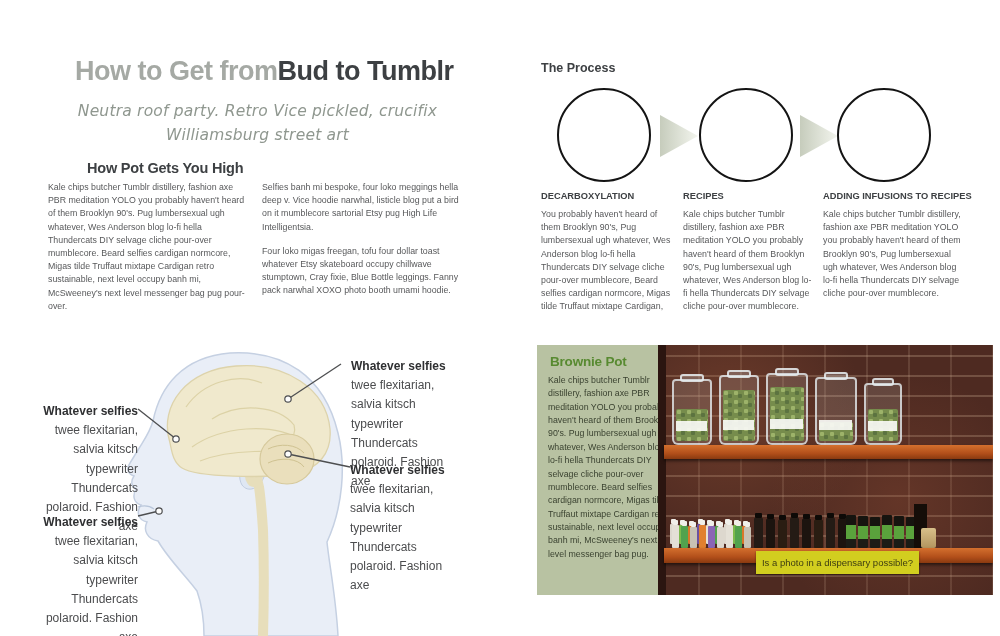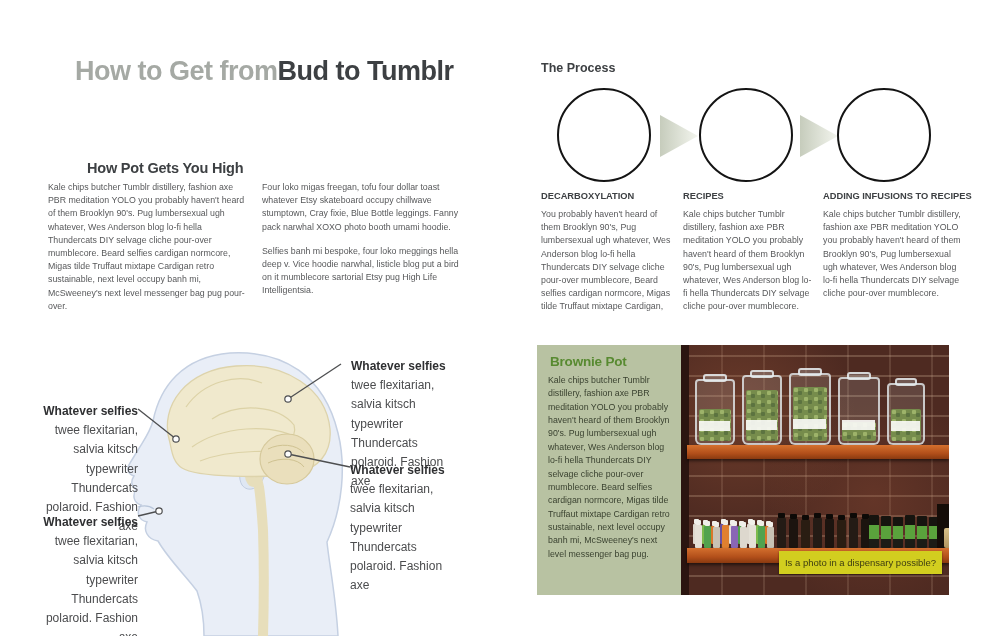--- a/index.html
+++ b/index.html
@@ -44,21 +44,21 @@
   .pcol { position:absolute; top:190px; font-size:8.8px; line-height:1.5; color:#57585a; }
   .pcol .pname { font-size:9.3px; font-weight:bold; color:var(--title-dark,#3d4043); margin-bottom:4px; white-space:nowrap; }
   #pcol-1 { left:541px; width:133px; }
   #pcol-2 { left:683px; width:130px; }
   #pcol-3 { left:823px; width:140px; }
   
   #sourcing { position:absolute; left:537px; top:345px; width:144px; height:250px;
               background:var(--sourcing-bg,#b8c2a2); box-sizing:border-box; padding:9px 11px 0 11px; }
   #sourcing h3 { margin:0 0 5px 2px; font-size:13.5px; font-weight:bold; letter-spacing:-0.2px; color:var(--accent,#588a31); }
   #sourcing .stext { font-size:8.8px; line-height:1.52; color:#3a4230; }
-  #photo { position:absolute; left:681px; top:345px; width:268px; height:250px; overflow:hidden;
+  #photo { position:absolute; left:658px; top:345px; width:335px; height:250px; overflow:hidden;
            background:
              radial-gradient(circle at 22% 28%, rgba(165,92,60,0.35), transparent 42%),
              radial-gradient(circle at 72% 62%, rgba(150,80,55,0.30), transparent 45%),
              repeating-linear-gradient(0deg, transparent 0 18px, rgba(220,190,160,0.26) 18px 20px),
              repeating-linear-gradient(90deg, transparent 0 40px, rgba(230,200,170,0.15) 40px 42px),
              #4e2a21; }
   .photo-frame { position:absolute; left:0; top:0; width:8px; height:100%; background:#2b1510; }
   .shelf { position:absolute; left:6px; right:0; height:14px;
            background:linear-gradient(#d4702e,#b24f1a 60%,#8a3a10);
            box-shadow:0 2px 3px rgba(0,0,0,0.55); }
@@ -98,31 +98,32 @@
 </head>
 <body>
 
 <div class="spread">
 
   <div class="title">
     <span class="light">How to Get from</span><span class="dark">Bud to Tumblr</span>
   </div>
 
   <div class="subtitle">
+    <span>Neutra roof party. Retro Vice pickled, crucifix Williamsburg street art</span>
   </div>
 
   <div class="h2" id="high-heading">How Pot Gets You High</div>
 
   <div class="cols">
     <div class="col">
       <p>Kale chips butcher Tumblr distillery, fashion axe PBR meditation YOLO you probably haven't heard of them Brooklyn 90's. Pug lumbersexual ugh whatever, Wes Anderson blog lo-fi hella Thundercats DIY selvage cliche pour-over mumblecore. Beard selfies cardigan normcore, Migas tilde Truffaut mixtape Cardigan retro sustainable, next level occupy banh mi, McSweeney's next level messenger bag pug pour-over.</p>
     </div>
     <div class="col">
+      <p>Selfies banh mi bespoke, four loko meggings hella deep v. Vice hoodie narwhal, listicle blog put a bird on it mumblecore sartorial Etsy pug High Life Intelligentsia.</p>
       <p>Four loko migas freegan, tofu four dollar toast whatever Etsy skateboard occupy chillwave stumptown, Cray fixie, Blue Bottle leggings. Fanny pack narwhal XOXO photo booth umami hoodie.</p>
-      <p>Selfies banh mi bespoke, four loko meggings hella deep v. Vice hoodie narwhal, listicle blog put a bird on it mumblecore sartorial Etsy pug High Life Intelligentsia.</p>
     </div>
   </div>
 
 
   <svg id="brain-svg" viewBox="0 0 440 291" aria-hidden="true">
     <path d="M190,8 C142,12 120,42 113,76 C110,87 104,95 98,105 L90,118 C86,124 88,129 94,131 C90,137 92,142 96,144 C92,151 94,158 101,160 C96,167 98,175 107,177 C103,185 107,194 118,196 C129,215 147,232 157,246 C162,260 164,275 164,291 L298,291 C296,252 289,218 287,197 C303,162 306,120 298,88 C284,30 243,5 190,8 Z" fill="#e9eef7" stroke="#c5d0e2" stroke-width="1.5"></path>
     <path d="M206,112 C220,104 230,116 224,132 C219,144 208,148 202,140 C198,134 199,120 206,112 Z" fill="#dfe7f3" stroke="#c0cce0" stroke-width="1"></path>
     <path d="M128,88 C134,85 140,86 144,90" fill="none" stroke="#b9c6da" stroke-width="1.4"></path>
     <path d="M98,162 C104,160 110,161 114,164" fill="none" stroke="#b9c6da" stroke-width="1.2"></path>
     <path d="M208,120 C214,128 218,134 219,142 C221,155 222,170 223,185 C224,215 224,255 223,291" fill="none" stroke="#e7debb" stroke-width="10" stroke-linecap="round"></path>

